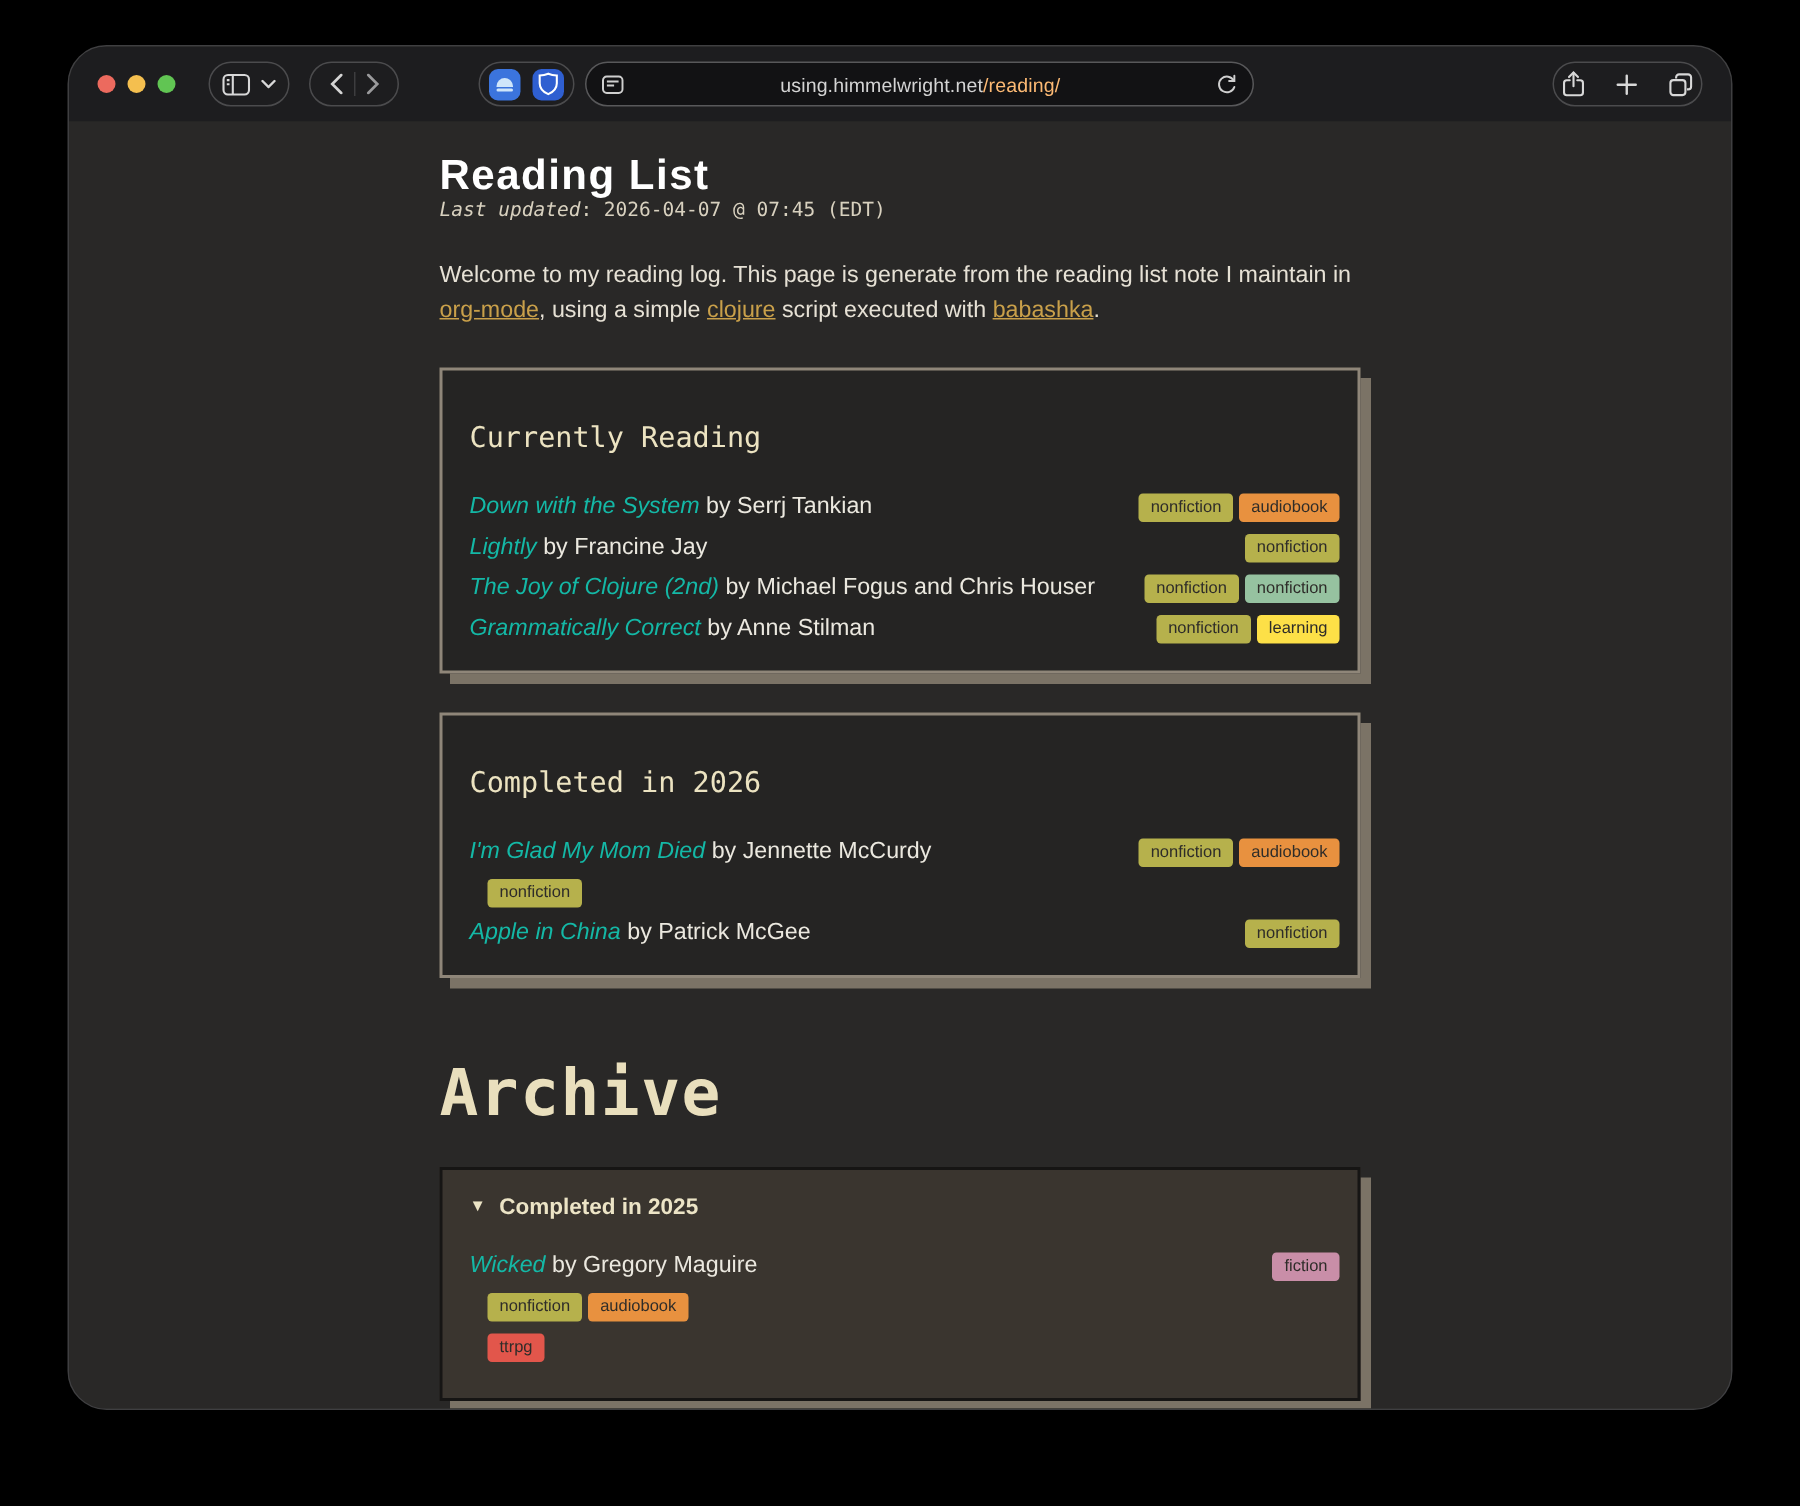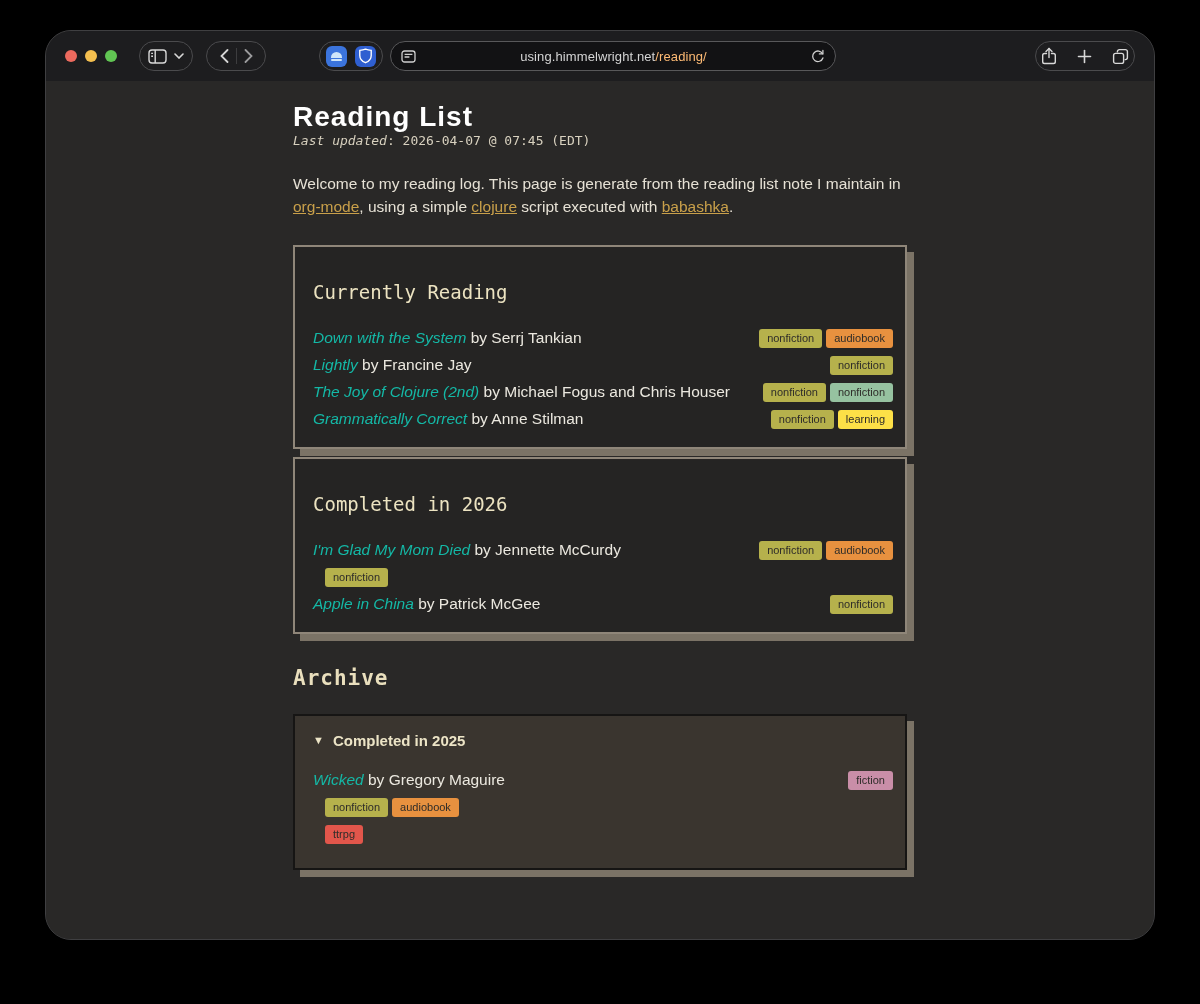--- a/index.html
+++ b/index.html
@@ -46,33 +46,33 @@
   h1.page-title { font-family:Liberation Sans, sans-serif; font-weight:bold;
                   font-size:28px; color:#ffffff; letter-spacing:1px; }
   .meta { font-family:"DejaVu Sans Mono", monospace;
           font-size:13px; color:#d8d1bf; }
   .meta .lbl { font-style:italic; }
   .intro { margin-top:25px; font-size:15.5px; line-height:1.47; color:#e6e1d5; }
   .intro a { color:#c9a04a; text-decoration:underline; cursor:pointer; }
 
   .book-box { margin-top:26px; background:#252423; border:2px solid #8f8679;
               box-shadow:7px 7px 0 #7b7366; padding:34px 12px 14px 18px; }
-  .book-box + .book-box { margin-top:8px; }
+  .book-box + .book-box { margin-top:26px; }
   .box-title { font-family:"DejaVu Sans Mono", monospace; font-weight:normal;
                font-size:19px; color:#ece3c1; margin-bottom:22px; }
 
   .book-row { display:flex; align-items:center; min-height:27px; }
   .book-text { flex:1; font-size:15.5px; color:#ebe8df; white-space:nowrap; }
   .book-title { font-style:italic; color:#14b8a6; }
   .tags { display:flex; gap:4px; margin-left:12px; }
   .tag { font-size:11px; line-height:1; padding:4px 8px; border-radius:3px;
          color:#2e2c29; white-space:nowrap; }
 
-  h2.archive-title { margin-top:32px; font-family:"DejaVu Sans Mono", monospace;
-                     font-weight:bold; font-size:21px; color:#e9dfbd; letter-spacing:1px; }
+  h2.archive-title { margin-top:52px; font-family:"DejaVu Sans Mono", monospace;
+                     font-weight:bold; font-size:43px; color:#e9dfbd; letter-spacing:1px; }
 
   .details-box { margin-top:24px; background:#3a352f; border:2px solid #161514;
                  box-shadow:7px 7px 0 #7b7366; padding:16px 12px 20px 18px; }
   .summary-row { display:flex; align-items:center; gap:9px; cursor:pointer;
                  margin-bottom:18px; }
   .summary-marker { font-size:11px; color:#ece4c6; }
   .summary-label { font-size:15px; font-weight:bold; color:#ece4c6; }
 </style>
 </head>
 <body>

